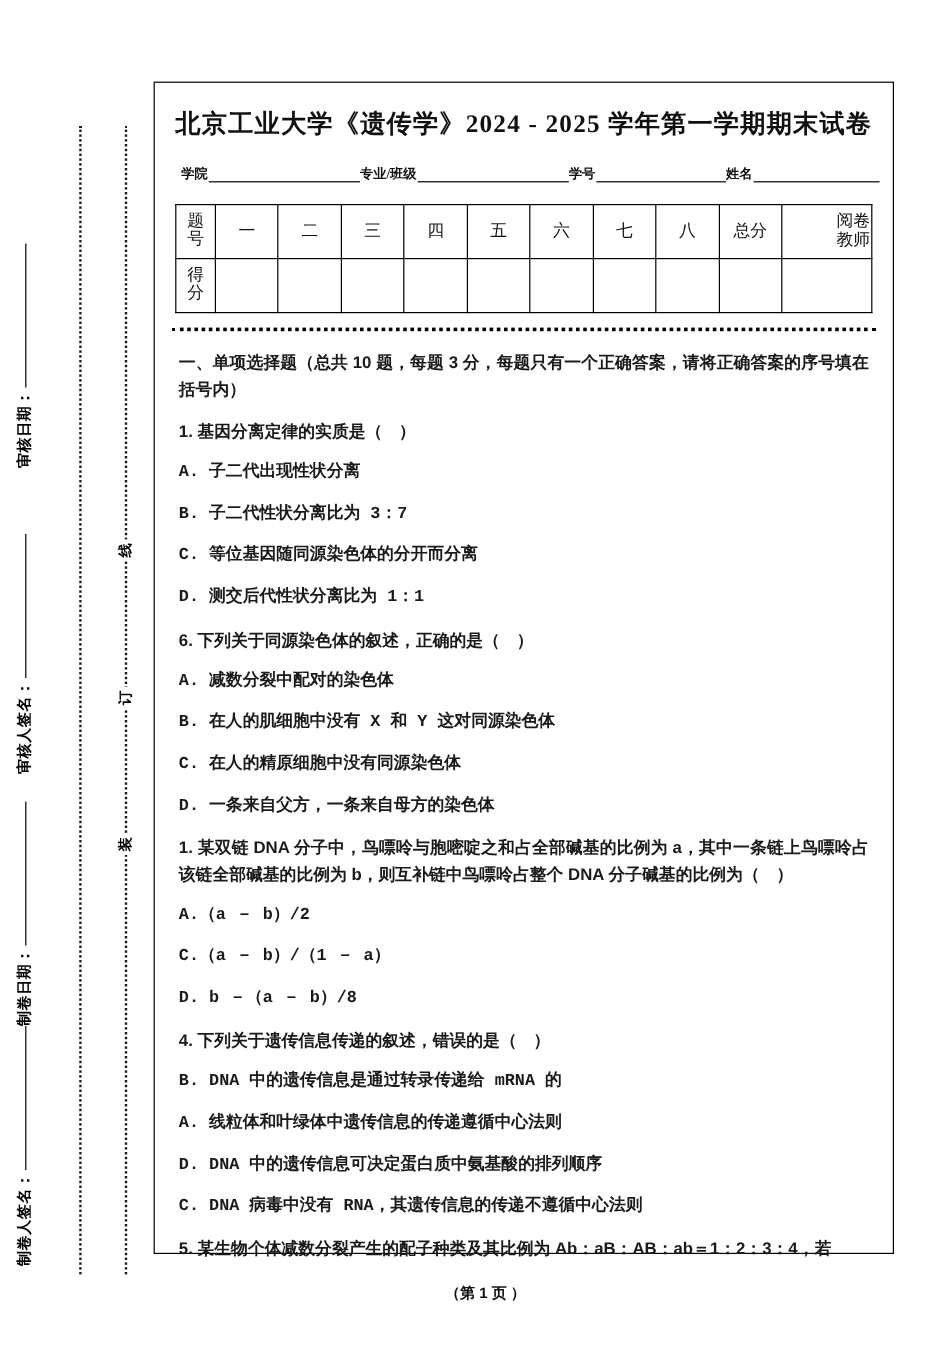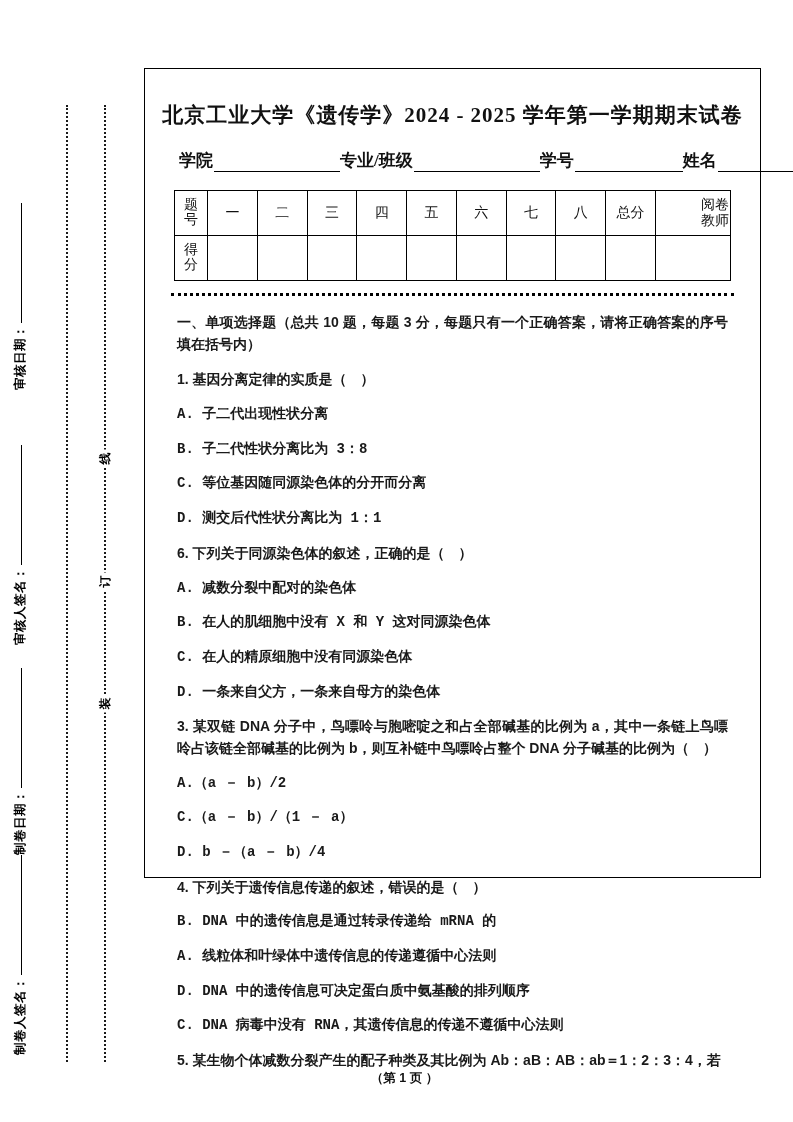--- a/index.html
+++ b/index.html
@@ -67,44 +67,44 @@
     color: #000;
     background: #ffffff;
     text-align: center;
     padding: 3px 0;
     transform: rotate(-90deg);
   }
 
   
   .sheet {
     position: absolute;
-    left: 144px;
+    left: 128px;
     top: 68px;
     width: 617px;
-    height: 810px;
+    height: 977px;
     border: 1.6px solid #000;
     box-sizing: border-box;
-    padding: 12px;
+    padding: 0;
   }
 
   .title {
     text-align: center;
     font-size: 21px;
     font-weight: bold;
     letter-spacing: 1px;
     margin: 20px 0 0 0;
     font-family: "Liberation Serif", "DejaVu Serif", serif;
   }
 
   
   .info-row {
     display: flex;
     align-items: flex-end;
     margin: 20px 22px 0 22px;
-    font-size: 17px;
+    font-size: 11px;
     font-weight: bold;
   }
   .info-field {
     display: flex;
     align-items: flex-end;
     white-space: nowrap;
   }
   .info-label {
     padding-right: 1px;
   }
@@ -288,34 +288,34 @@
   </div>
 
   <div class="sep-dots"></div>
 
   <div class="body-content">
 
     <div class="section-head">一、单项选择题（总共 10 题，每题 3 分，每题只有一个正确答案，请将正确答案的序号填在括号内）</div>
 
     <div class="q-stem">1. 基因分离定律的实质是（　）</div>
     <div class="q-opt">A. 子二代出现性状分离</div>
-    <div class="q-opt">B. 子二代性状分离比为 3：8</div>
+    <div class="q-opt">B. 子二代性状分离比为 3：7</div>
     <div class="q-opt">C. 等位基因随同源染色体的分开而分离</div>
     <div class="q-opt">D. 测交后代性状分离比为 1：1</div>
 
     <div class="q-stem">6. 下列关于同源染色体的叙述，正确的是（　）</div>
     <div class="q-opt">A. 减数分裂中配对的染色体</div>
     <div class="q-opt">B. 在人的肌细胞中没有 X 和 Y 这对同源染色体</div>
     <div class="q-opt">C. 在人的精原细胞中没有同源染色体</div>
     <div class="q-opt">D. 一条来自父方，一条来自母方的染色体</div>
 
-    <div class="q-stem">3. 某双链 DNA 分子中，鸟嘌呤与胞嘧啶之和占全部碱基的比例为 a，其中一条链上鸟嘌呤占该链全部碱基的比例为 b，则互补链中鸟嘌呤占整个 DNA 分子碱基的比例为（　）</div>
+    <div class="q-stem">1. 某双链 DNA 分子中，鸟嘌呤与胞嘧啶之和占全部碱基的比例为 a，其中一条链上鸟嘌呤占该链全部碱基的比例为 b，则互补链中鸟嘌呤占整个 DNA 分子碱基的比例为（　）</div>
     <div class="q-opt">A.（a － b）/2</div>
     <div class="q-opt">C.（a － b）/（1 － a）</div>
-    <div class="q-opt">D. b －（a － b）/4</div>
+    <div class="q-opt">D. b －（a － b）/8</div>
 
     <div class="q-stem">4. 下列关于遗传信息传递的叙述，错误的是（　）</div>
     <div class="q-opt">B. DNA 中的遗传信息是通过转录传递给 mRNA 的</div>
     <div class="q-opt">A. 线粒体和叶绿体中遗传信息的传递遵循中心法则</div>
     <div class="q-opt">D. DNA 中的遗传信息可决定蛋白质中氨基酸的排列顺序</div>
     <div class="q-opt">C. DNA 病毒中没有 RNA，其遗传信息的传递不遵循中心法则</div>
 
     <div class="q-stem q-last">5. 某生物个体减数分裂产生的配子种类及其比例为 Ab：aB：AB：ab＝1：2：3：4，若</div>
 
   </div>

